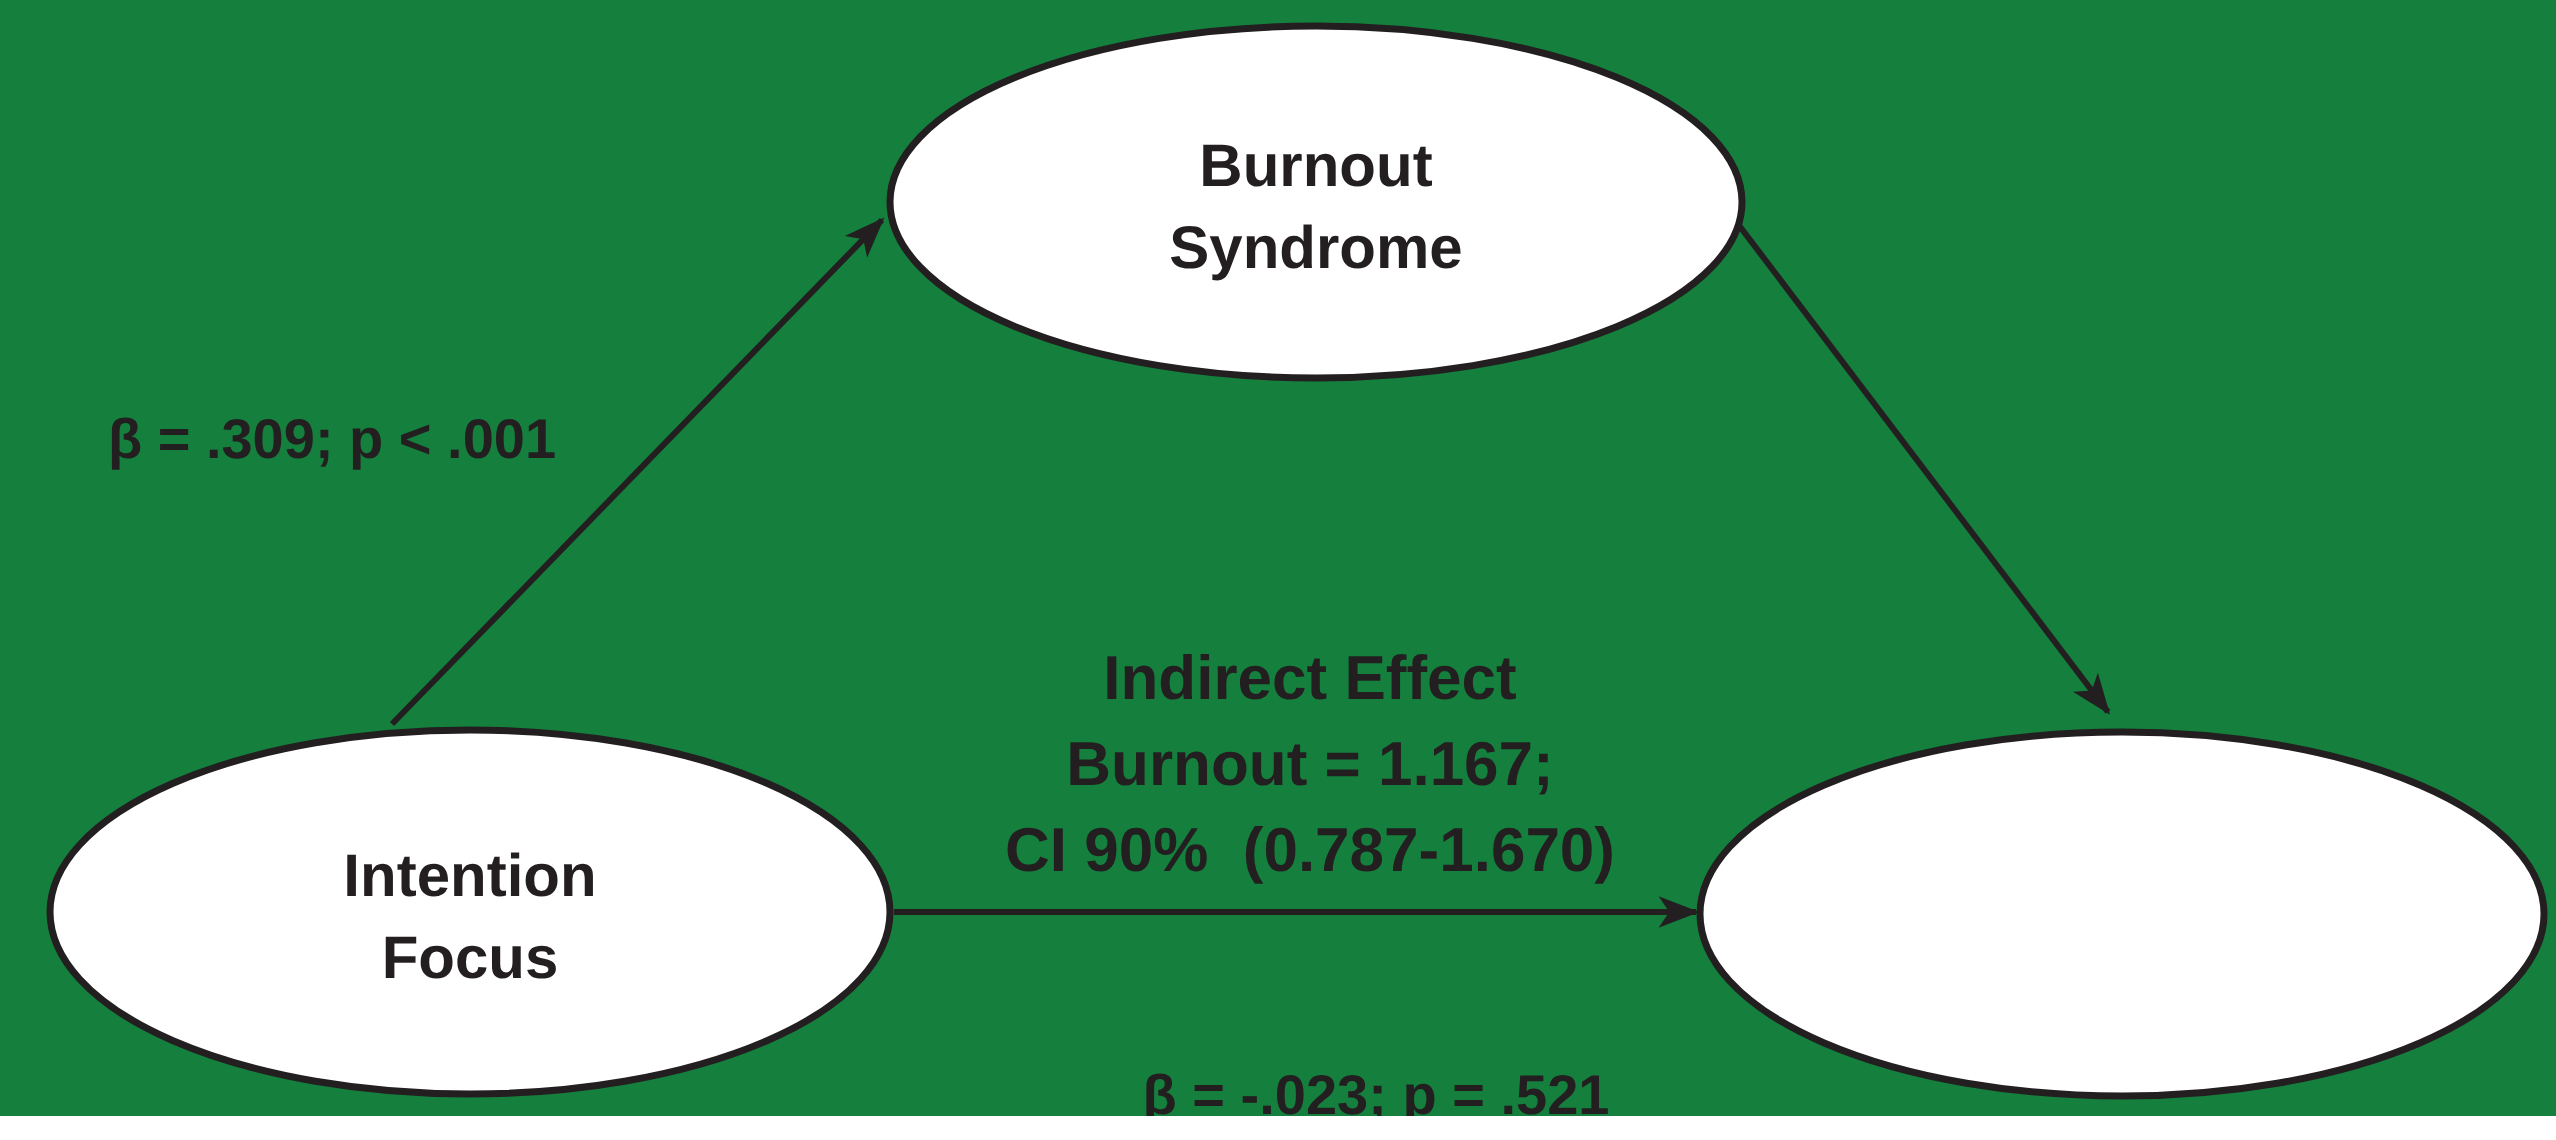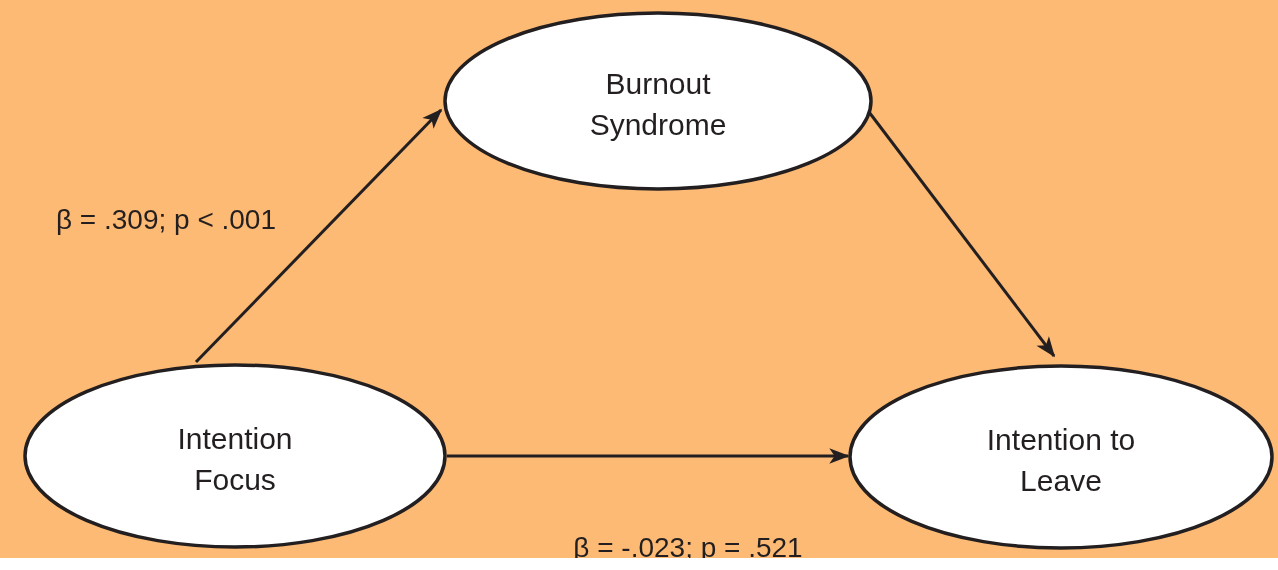--- a/index.html
+++ b/index.html
@@ -4,24 +4,24 @@
 <style>
   html, body {
     margin: 0;
     padding: 0;
     background: #ffffff;
   }
   .stage {
     position: relative;
     width: 1278px;
     height: 558px;
-    background: #fdba74;
+    background: #15803d;
     overflow: hidden;
     font-family: "Liberation Sans", sans-serif;
-    font-weight: normal;
+    font-weight: bold;
     color: #231f20;
   }
   .stage svg {
     position: absolute;
     left: 0;
     top: 0;
   }
   .label {
     position: absolute;
     transform: translate(-50%, -50%);
@@ -61,22 +61,23 @@
     <line x1="869" y1="112" x2="1054" y2="356" stroke="#231f20" stroke-width="3" marker-end="url(#arrowhead)"></line>
     <line x1="447" y1="456" x2="848" y2="456" stroke="#231f20" stroke-width="3" marker-end="url(#arrowhead)"></line>
   </svg>
 
   <div class="label node-label" style="left:658px; top:104px;">Burnout
 Syndrome</div>
 
   <div class="label node-label" style="left:235px; top:459px;">Intention
 Focus</div>
 
-  <div class="label node-label" style="left:1061px; top:460px;">Intention to
-Leave</div>
 
   <div class="label edge-label" style="left:132px; top:220px;margin-left:34px;">β = .309; p &lt; .001</div>
 
 
+  <div class="label indirect-label" style="left:655px; top:382px;">Indirect Effect
+Burnout = 1.167;
+CI 90%  (0.787-1.670)</div>
 
   <div class="label edge-label" style="left:688px; top:548px;">β = -.023; p = .521</div>
 
 </div>
 
 </body></html>

